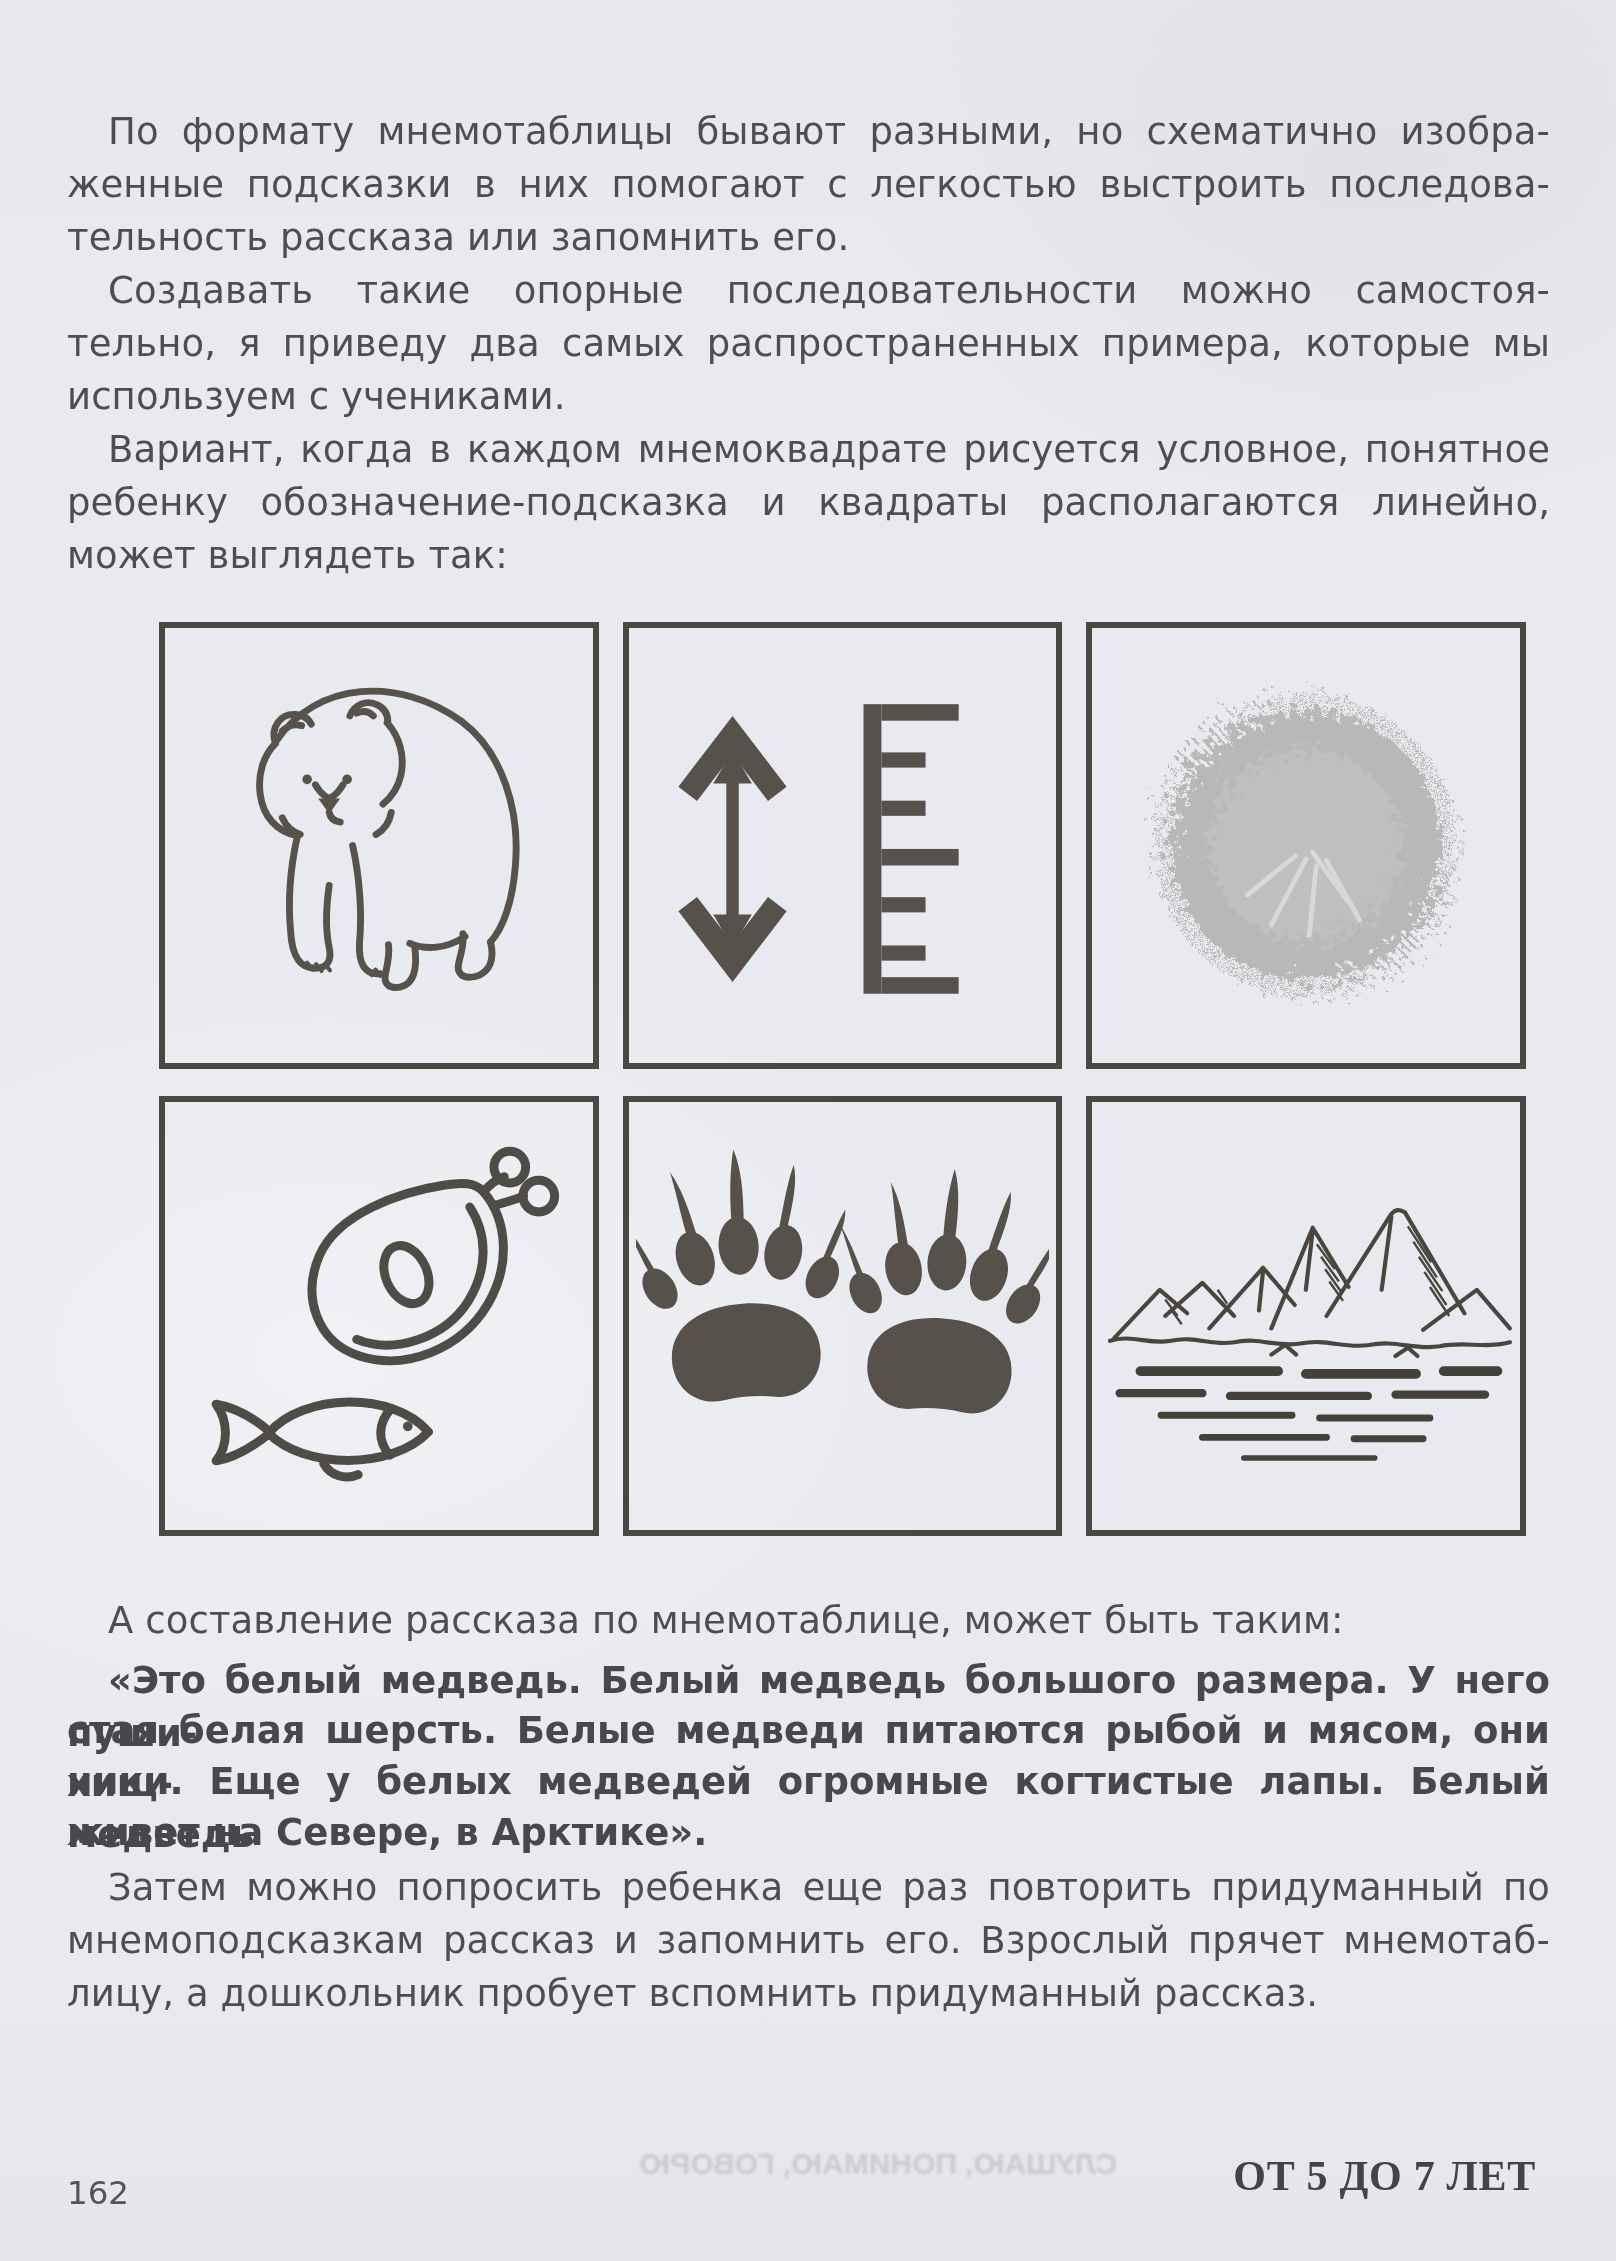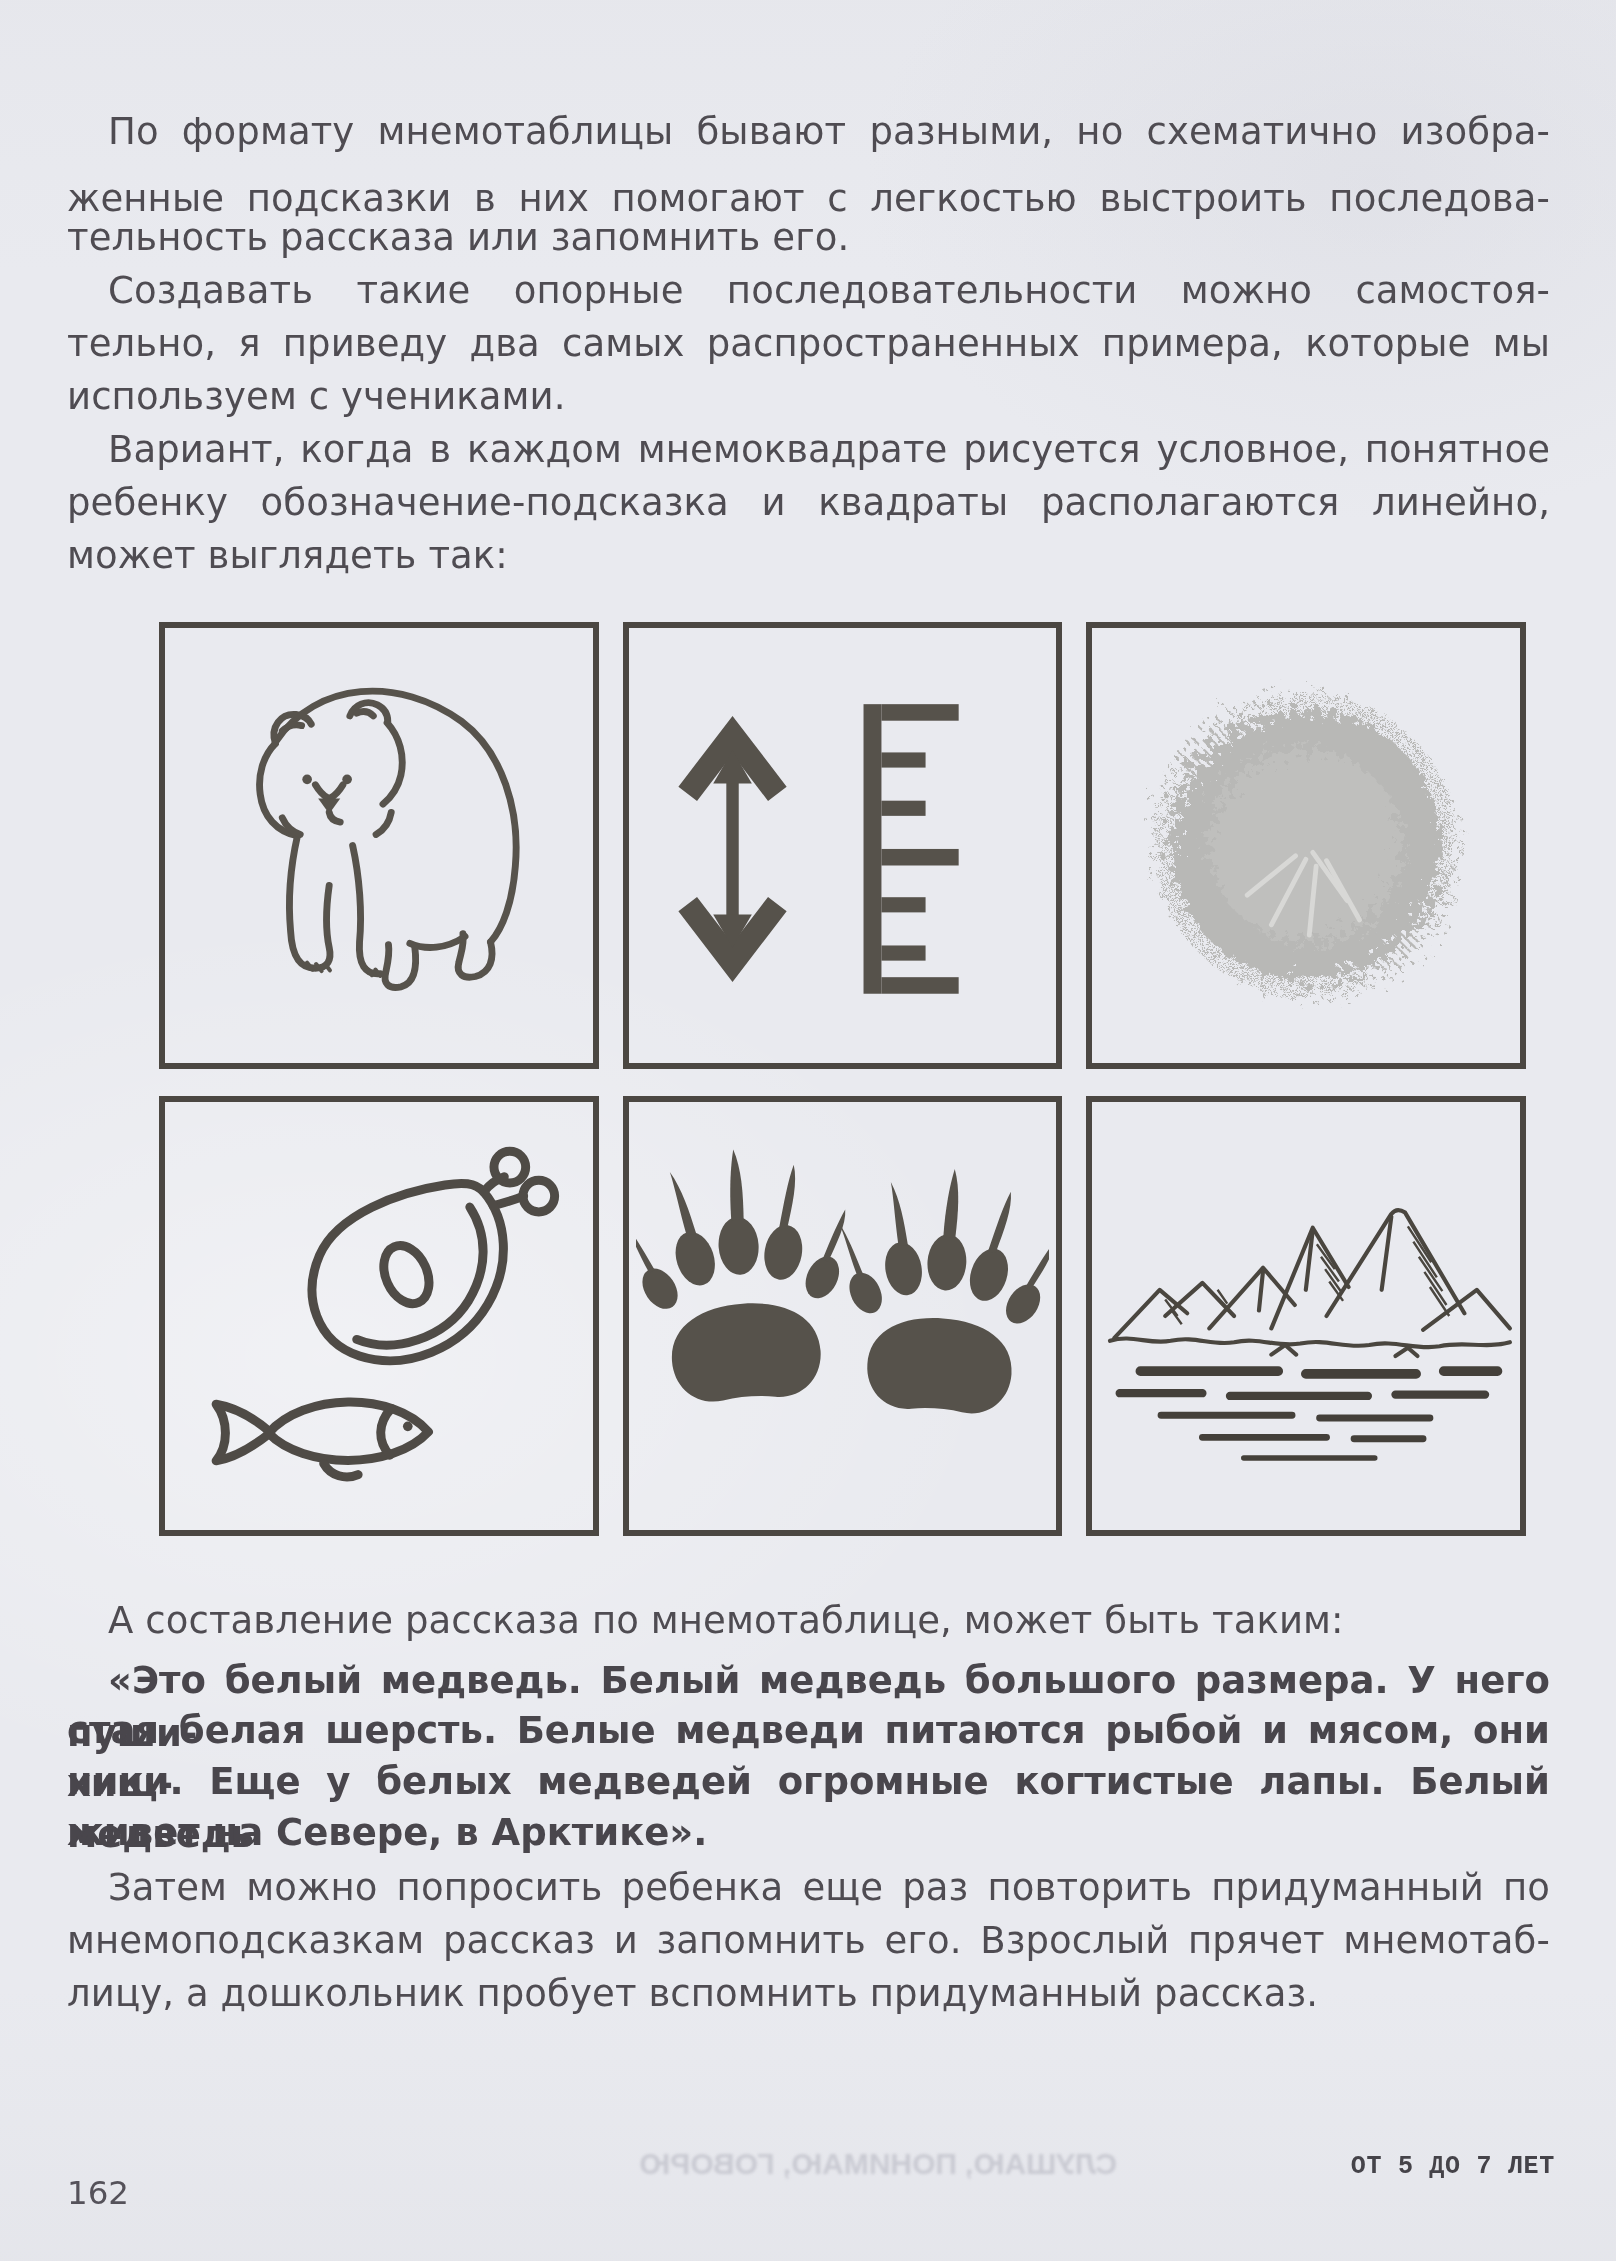--- a/index.html
+++ b/index.html
@@ -37,40 +37,40 @@
   }
   .cell{
     border:6.4px solid var(--border);
     box-sizing:border-box;
     display:flex;align-items:center;justify-content:center;
     padding:7px;
   }
   .cell svg{width:100%;height:100%;}
   .pagenum{position:absolute;left:67px;top:2154px;font-size:32.5px;color:#55525a;margin-top:20px;}
   .footright{
-    position:absolute;right:62px;top:2152px;
-    font-size:25px;font-weight:700;letter-spacing:0.7px;color:#454349;
-    font-family:Liberation Mono, monospace;
+    position:absolute;right:81px;top:2152px;
+    font-size:42px;font-weight:700;letter-spacing:0.7px;color:#454349;
+    font-family:Liberation Serif, serif;
   }
   .bleed{
     position:absolute;left:707px;top:2147px;width:410px;
     font-size:30px;font-weight:700;color:#9a9ba8;
     opacity:.38;filter:blur(1.4px);
     transform:scaleX(-1);
     text-align:center;white-space:nowrap;
     font-family:"Liberation Sans","DejaVu Sans",sans-serif;
   }
 </style>
 </head>
 <body>
 
 <div class="page">
 
   <div class="ln fill ind" style="top:105px">По формату мнемотаблицы бывают разными, но схематично изобра-</div>
-  <div class="ln fill" style="top:172px">женные подсказки в них помогают с легкостью выстроить последова-</div>
+  <div class="ln fill" style="top:158px">женные подсказки в них помогают с легкостью выстроить последова-</div>
   <div class="ln" style="top:211px">тельность рассказа или запомнить его.</div>
 
   <div class="ln fill ind" style="top:264px">Создавать такие опорные последовательности можно самостоя-</div>
   <div class="ln fill" style="top:317px">тельно, я приведу два самых распространенных примера, которые мы</div>
   <div class="ln" style="top:370px">используем с учениками.</div>
 
   <div class="ln fill ind" style="top:423px">Вариант, когда в каждом мнемоквадрате рисуется условное, понятное</div>
   <div class="ln" style="top:529px">может выглядеть так:</div>
   <div class="ln fill" style="top:476px">ребенку обозначение-подсказка и квадраты располагаются линейно,</div>
 

